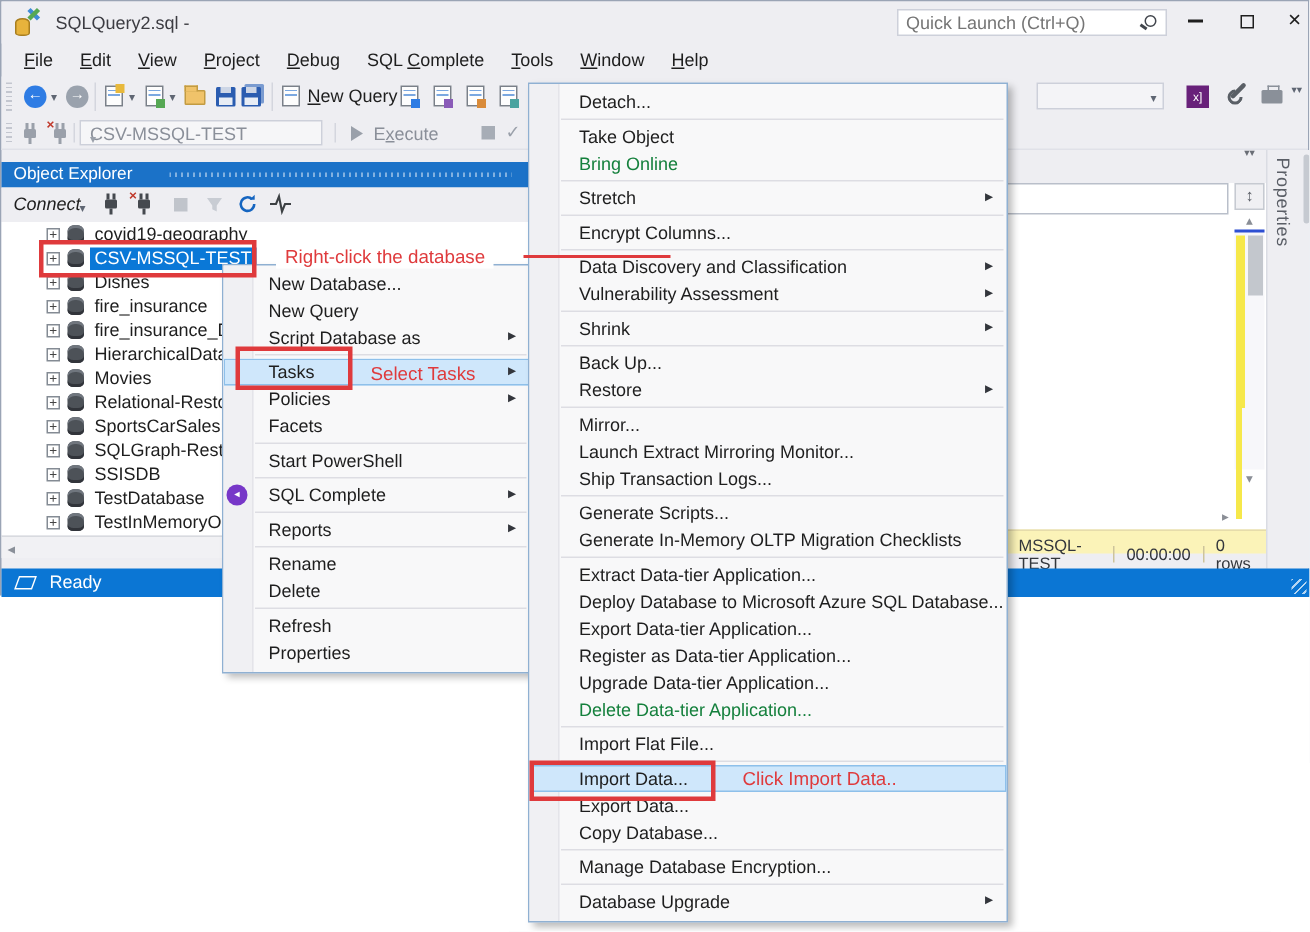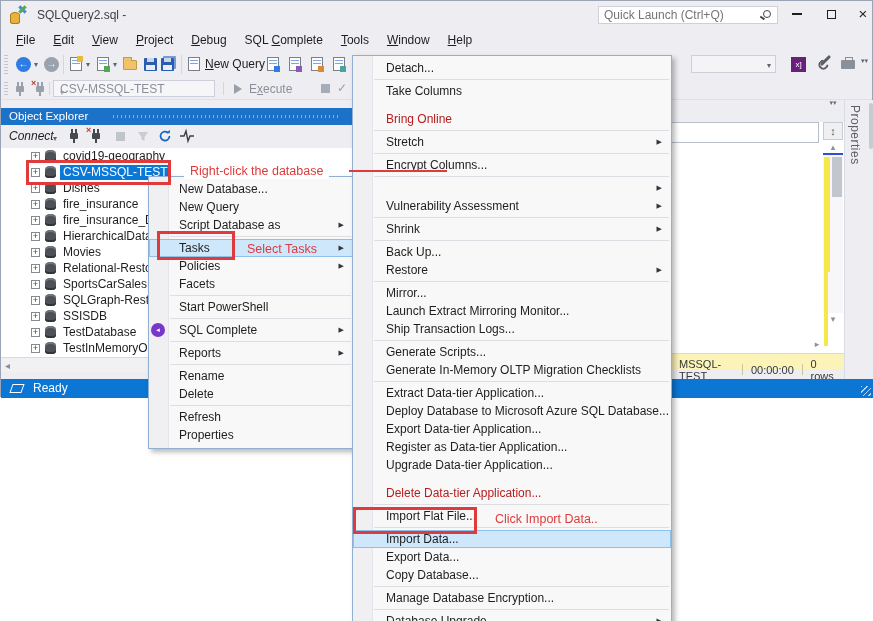--- a/index.html
+++ b/index.html
@@ -119,21 +119,21 @@
   #resize-grip { position:absolute; right:3px; bottom:2px; width:10px; height:10px;
       background:repeating-linear-gradient(135deg, rgba(255,255,255,.7) 0 1px, transparent 1px 4px); }
 
   
   .menu { position:absolute; background:#f8f8f9; border:1px solid #8fb0d2; box-shadow:3px 3px 5px rgba(0,0,0,.28); padding:3px 0 4px 0; }
   .menu::before { content:""; position:absolute; left:0; top:0; bottom:0; width:19px; background:#f0f0f3; border-right:1px solid #e4e4e9; }
   #context-menu { left:148px; top:176px; width:206px; z-index:40; }
   #tasks-submenu { left:352px; top:55px; width:320px; z-index:41; }
   .mi { position:relative; height:18px; line-height:18px; padding-left:30px; color:#1e1e1e; white-space:nowrap; }
   #tasks-submenu .mi { padding-left:33px; }
-  .mi.disabled { color:#b91c1c;margin-top:10px; }
+  .mi.disabled { color:#15803d; }
   .mi .arr { position:absolute; right:9px; top:0; font-size:7px; color:#33363c; }
   .mi.hl { background:#cfe7fb; box-shadow:inset 0 0 0 1px #8ec0ea; }
   .msep { height:0; border-top:1px solid #dddde3; margin:2px 2px 2px 21px; }
   .gutter-ico { position:absolute; left:2px; top:2px; width:14px; height:14px; border-radius:50%; background:#7737c8; color:#fff; font-size:6px; text-align:center; line-height:14px; }
 
   
   .red-box { position:absolute; border:3px solid #df3a3c; z-index:90; }
   .ann { position:absolute; color:#df3a3c; font-size:12.5px; z-index:95; white-space:nowrap; }
   #ann-db { left:184px; top:163px; background:#fff; padding:1px 6px; }
   #ann-line { position:absolute; left:349px; top:170px; width:98px; height:2px; background:#df3a3c; z-index:95; }
@@ -413,28 +413,28 @@
       <div class="msep"></div>
       <div class="mi"><span>Rename</span></div>
       <div class="mi"><span>Delete</span></div>
       <div class="msep"></div>
       <div class="mi"><span>Refresh</span></div>
       <div class="mi"><span>Properties</span></div>
     </div>
   <div class="menu" id="tasks-submenu">
       <div class="mi"><span>Detach...</span></div>
       <div class="msep"></div>
-      <div class="mi"><span>Take Columns</span></div>
+      <div class="mi"><span>Take Object</span></div>
       <div class="mi disabled"><span>Bring Online</span></div>
       <div class="msep"></div>
       <div class="mi"><span>Stretch</span><span class="arr">▶</span></div>
       <div class="msep"></div>
       <div class="mi"><span>Encrypt Columns...</span></div>
       <div class="msep"></div>
-      <div class="mi"><span class="arr">▶</span></div>
+      <div class="mi"><span>Data Discovery and Classification</span><span class="arr">▶</span></div>
       <div class="mi"><span>Vulnerability Assessment</span><span class="arr">▶</span></div>
       <div class="msep"></div>
       <div class="mi"><span>Shrink</span><span class="arr">▶</span></div>
       <div class="msep"></div>
       <div class="mi"><span>Back Up...</span></div>
       <div class="mi"><span>Restore</span><span class="arr">▶</span></div>
       <div class="msep"></div>
       <div class="mi"><span>Mirror...</span></div>
       <div class="mi"><span>Launch Extract Mirroring Monitor...</span></div>
       <div class="mi"><span>Ship Transaction Logs...</span></div>

